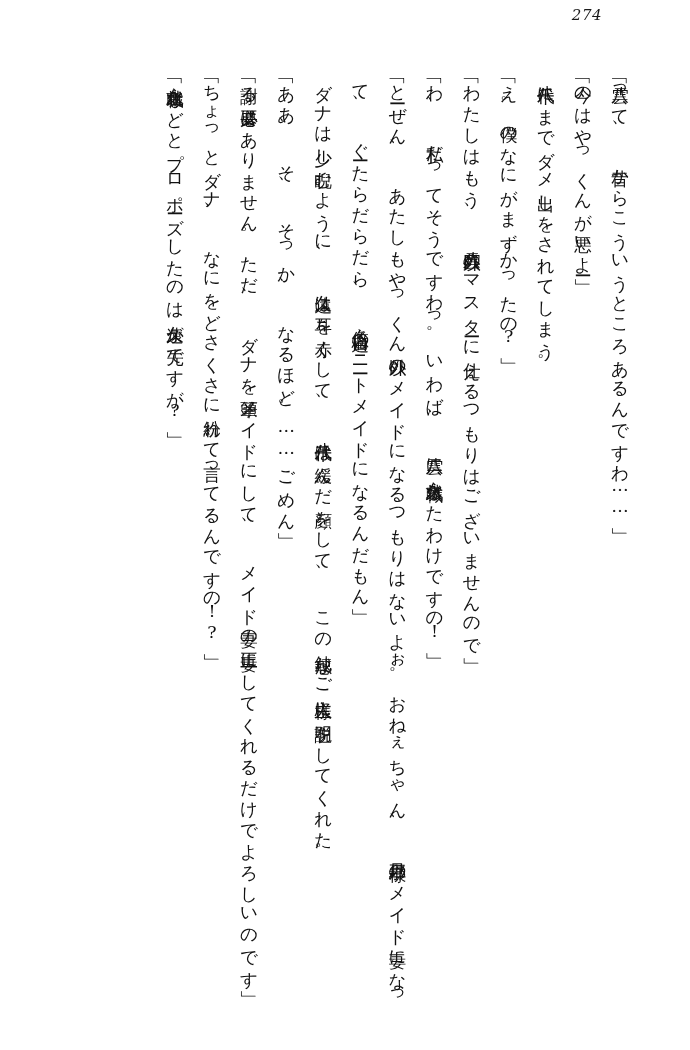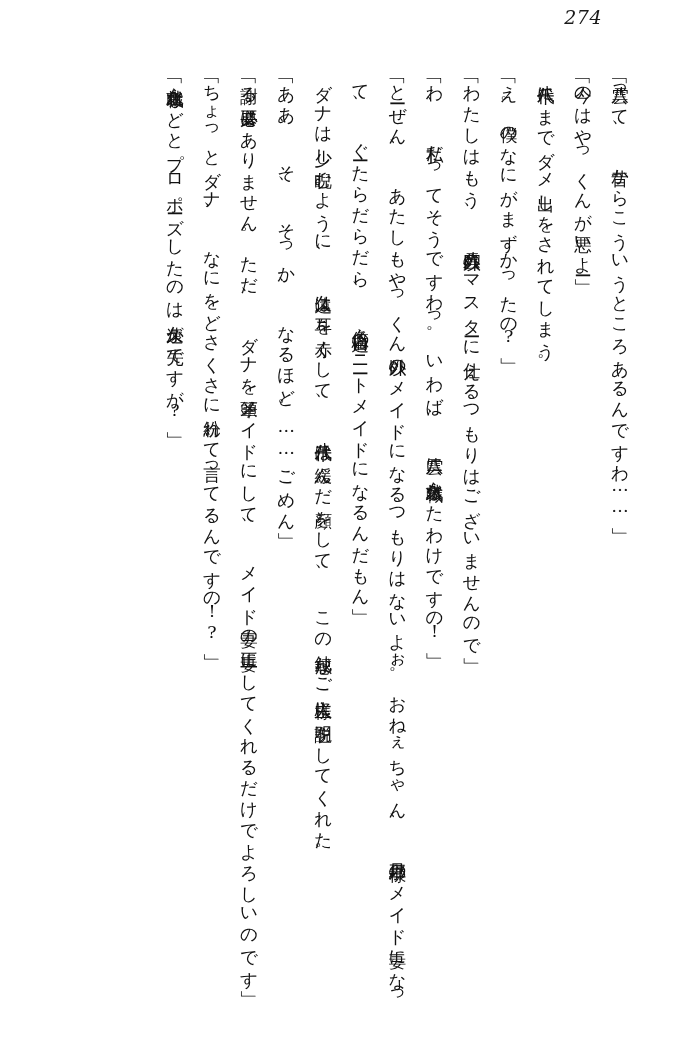--- a/index.html
+++ b/index.html
@@ -13,21 +13,21 @@
     height: 1050px;
     background: #ffffff;
     overflow: hidden;
     font-family: "DejaVu Serif", "Liberation Serif", serif;
     color: #111111;
   }
   .page-number {
     position: absolute;
     top: 6px;
     right: 88px;
-    font-size: 19px;
+    font-size: 15px;
     font-style: italic;
     font-family: "DejaVu Serif", "Liberation Serif", serif;
     color: #1a1a1a;
     letter-spacing: 0.5px;
   }
   .body-text {
     position: absolute;
     top: 72px;
     right: 52px;
     left: 36px;

